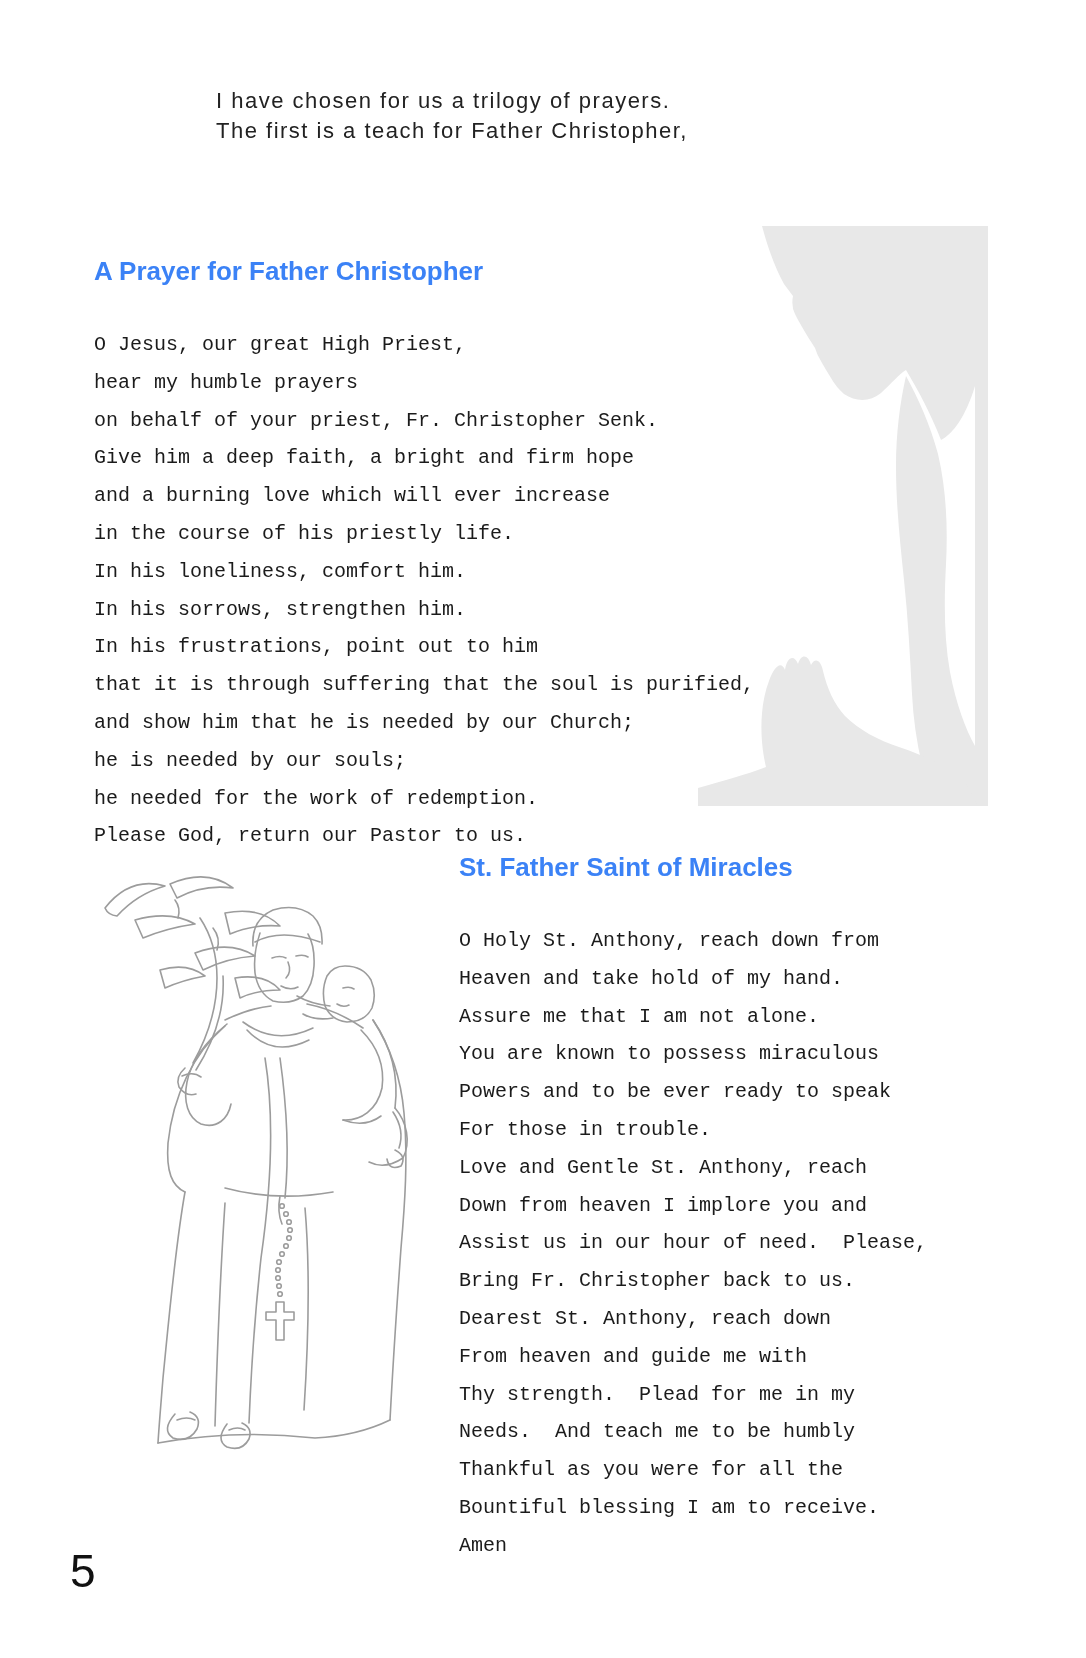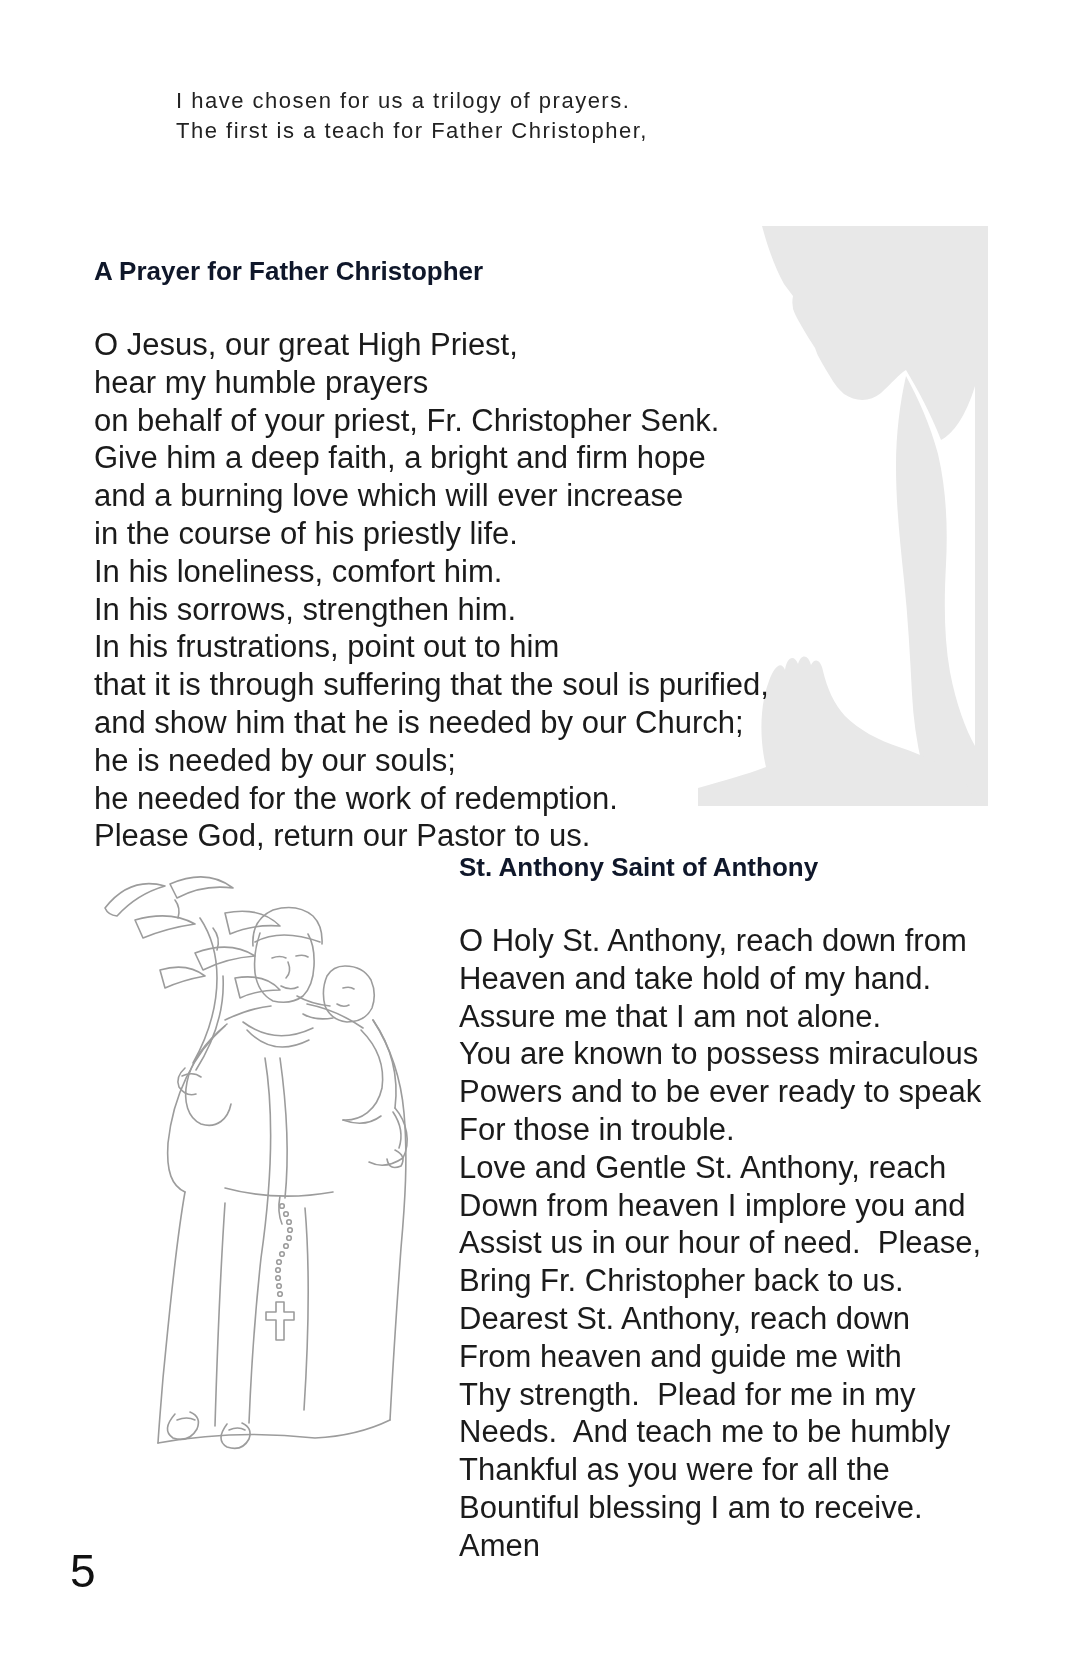--- a/index.html
+++ b/index.html
@@ -3,27 +3,27 @@
 <meta charset="utf-8">
 <style>
   html,body{margin:0;padding:0;}
   body{
     width:1086px;height:1658px;position:relative;background:#ffffff;
     font-family:"Liberation Sans", sans-serif;color:#1b1b1b;overflow:hidden;
   }
   .abs{position:absolute;}
   
   #intro{left:176px;top:86px;font-size:22px;line-height:29.6px;letter-spacing:1.5px;color:#222;}
-  #intro .pline{white-space:pre;}
+  #intro .pline{white-space:pre;margin-left:40px;}
   
   .prayer-col{white-space:pre;}
   #prayer1{left:94px;top:216px;}
   #prayer2{left:459px;top:812px;}
-  .prayer-title{font-weight:bold;font-size:26px;line-height:38px;color:#0f172a;white-space:pre;}
-  .prayer-lines .pline{font-size:31px;line-height:37.8px;white-space:pre;color:#1b1b1b;}
+  .prayer-title{font-weight:bold;font-size:26px;line-height:38px;color:#3b82f6;white-space:pre;}
+  .prayer-lines .pline{font-size:20px;line-height:37.8px;white-space:pre;color:#1b1b1b;font-family:Liberation Mono, monospace;}
   
   #silhouette{left:698px;top:226px;width:290px;height:580px;}
   #anthony{left:75px;top:858px;width:370px;height:595px;}
   
   #pagenum{left:70px;top:1545px;font-size:46px;line-height:52px;color:#111;}
 </style>
 </head>
 <body>
 
 <div class="abs" id="intro">
@@ -164,17 +164,17 @@
 
       <path d="M100,556 q-14,16 -2,24 q16,5 24,-9 q5,-12 -7,-17"></path>
       <path d="M152,566 q-12,16 0,23 q15,5 22,-8 q4,-11 -7,-16"></path>
       <path d="M102,562 q10,-4 18,0"></path>
       <path d="M154,572 q9,-4 16,0"></path>
     </g>
   </svg>
 </div>
 
 <div class="abs prayer-col" id="prayer2">
-  <div class="prayer-title">St. Anthony Saint of Anthony</div>
+  <div class="prayer-title">St. Father Saint of Miracles</div>
   <div class="prayer-lines"><div class="pline">O Holy St. Anthony, reach down from</div><div class="pline">Heaven and take hold of my hand.</div><div class="pline">Assure me that I am not alone.</div><div class="pline">You are known to possess miraculous</div><div class="pline">Powers and to be ever ready to speak</div><div class="pline">For those in trouble.</div><div class="pline">Love and Gentle St. Anthony, reach</div><div class="pline">Down from heaven I implore you and</div><div class="pline">Assist us in our hour of need.  Please,</div><div class="pline">Bring Fr. Christopher back to us.</div><div class="pline">Dearest St. Anthony, reach down</div><div class="pline">From heaven and guide me with</div><div class="pline">Thy strength.  Plead for me in my</div><div class="pline">Needs.  And teach me to be humbly</div><div class="pline">Thankful as you were for all the</div><div class="pline">Bountiful blessing I am to receive.</div><div class="pline">Amen</div></div>
 </div>
 
 <div class="abs" id="pagenum">5</div>
 
 </body></html>

